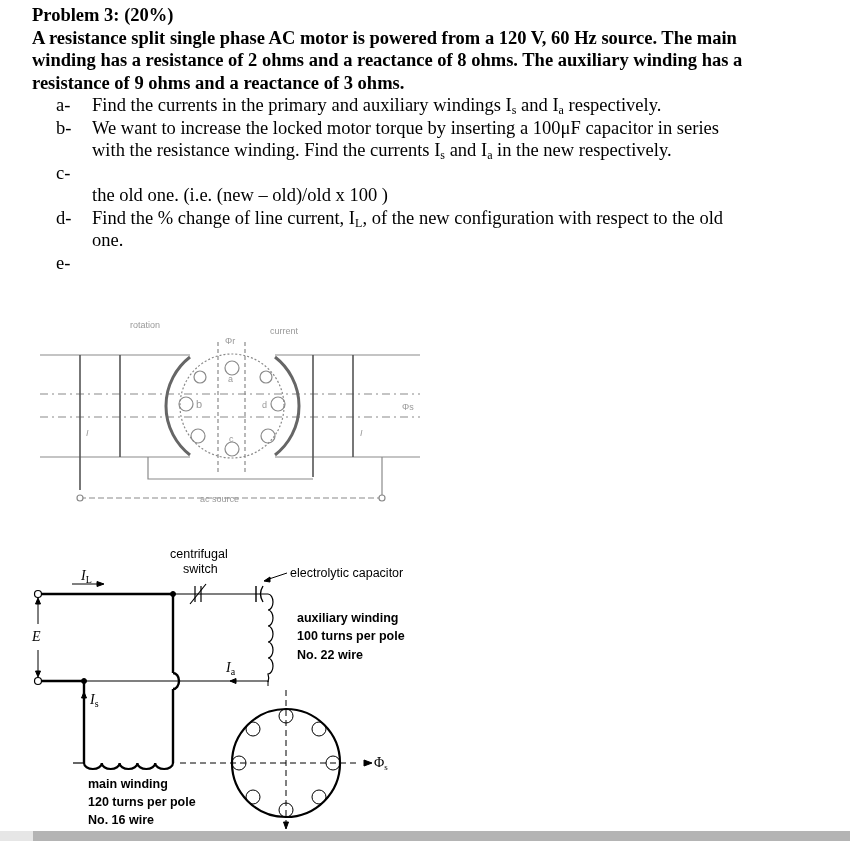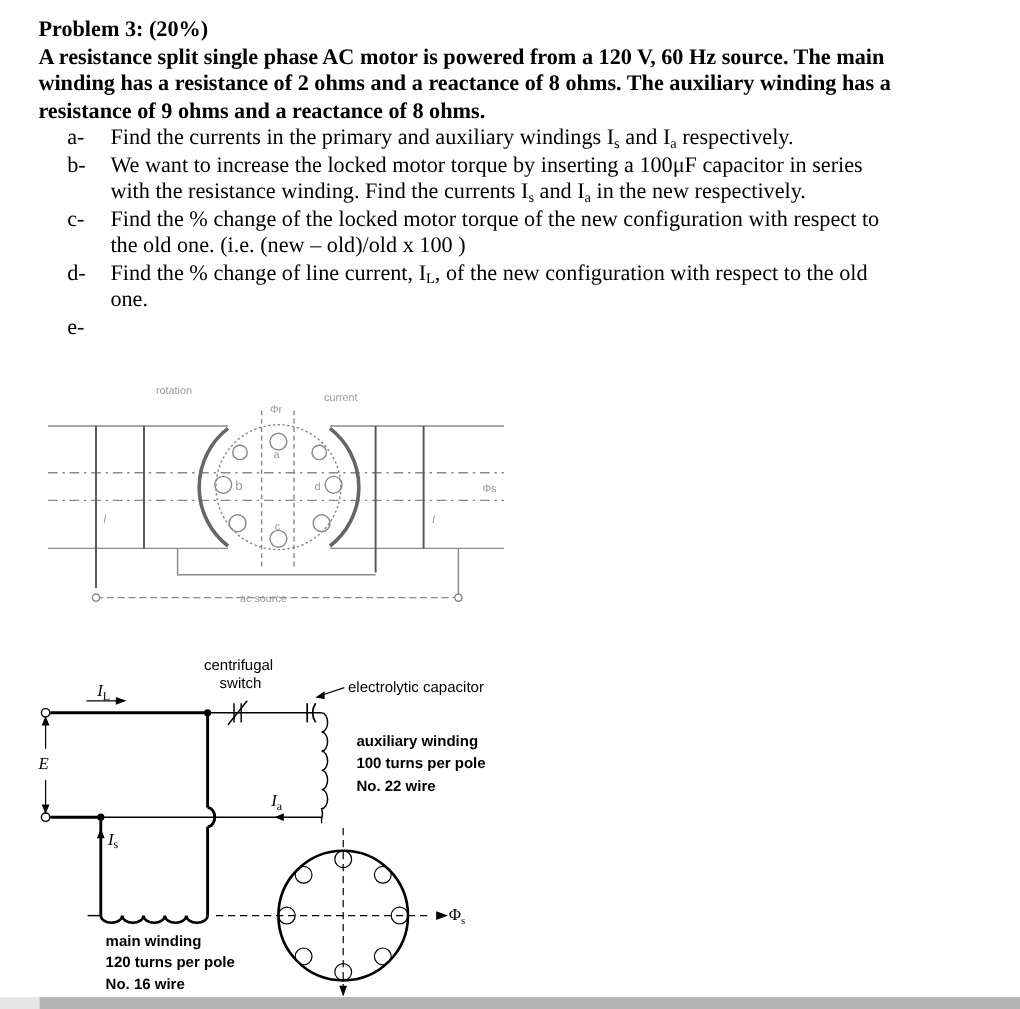--- a/index.html
+++ b/index.html
@@ -1,17 +1,17 @@
 <!DOCTYPE html>
 <html><head>
 <meta charset="utf-8">
 <style>
   html, body { margin: 0; padding: 0; background: #ffffff; }
   body { width: 850px; height: 841px; position: relative; overflow: hidden; color: #000; }
-  .doc { position: absolute; left: 32px; top: 14px; width: 790px;
+  .doc { position: absolute; left: 32px; top: 4px; width: 790px;
          font-family: "Liberation Serif", "DejaVu Serif", serif; font-size: 18.5px; line-height: 22.5px; }
   .title { font-weight: bold; margin: 0; }
   .intro { margin: 0; font-weight: bold; }
   .q { position: relative; padding-left: 60px; margin: 0; }
   .q .lbl { position: absolute; left: 24px; top: 0; width: 36px; }
   .q.d .txt, .q.e .txt { transform-origin: left top; }
   sub { font-size: 12px; vertical-align: -3px; line-height: 0; }
   .fig1 { position: absolute; left: 30px; top: 312px; width: 420px; height: 200px; }
   .fig2 { position: absolute; left: 30px; top: 540px; width: 420px; height: 290px; }
   .svglbl { font-family: "Liberation Sans", "DejaVu Sans", sans-serif; }
@@ -19,36 +19,36 @@
   .bottombar .thumb { position: absolute; left: 33px; top: 0; right: 0; height: 10px; background: #b4b4b4; }
 </style>
 </head>
 <body>
 
 <div class="doc">
   <p class="title">Problem 3: (20%)</p>
   <p class="intro">
     <span>A resistance split single phase AC motor is powered from a 120 V, 60 Hz source. The main</span><br>
     <span>winding has a resistance of 2 ohms and a reactance of 8 ohms. The auxiliary winding has a</span><br>
-    <span>resistance of  9 ohms and a reactance of  8 ohms.</span>
+    <span>resistance of  9 ohms and a reactance of  3 ohms.</span>
   </p>
 
   <div class="q a">
     <span class="lbl">a-</span>
     <span class="txt"><span>Find the currents in the primary and auxiliary windings I</span><sub>s</sub><span> and I</span><sub>a</sub><span> respectively.</span></span>
   </div>
 
   <div class="q b">
     <span class="lbl">b-</span>
     <span class="txt"><span>We want to increase the locked motor torque by inserting a 100μF capacitor in series</span><br><span>with the resistance winding. Find the currents  I</span><sub>s</sub><span> and I</span><sub>a</sub><span> in the new respectively.</span></span>
   </div>
 
   <div class="q c">
     <span class="lbl">c-</span>
-    <span class="txt"><span>Find the % change of the locked motor torque of the new configuration with respect to</span><br><span>the old one.  (i.e.  (new – old)/old x 100 )</span></span>
+    <span class="txt"><br><span>the old one.  (i.e.  (new – old)/old x 100 )</span></span>
   </div>
 
   <div class="q d">
     <span class="lbl">d-</span>
     <span class="txt"><span>Find the % change of line current, I</span><sub>L</sub><span>, of the new configuration with respect to the old</span><br><span>one.</span></span>
   </div>
 
   <div class="q e">
     <span class="lbl">e-</span>
   </div>

